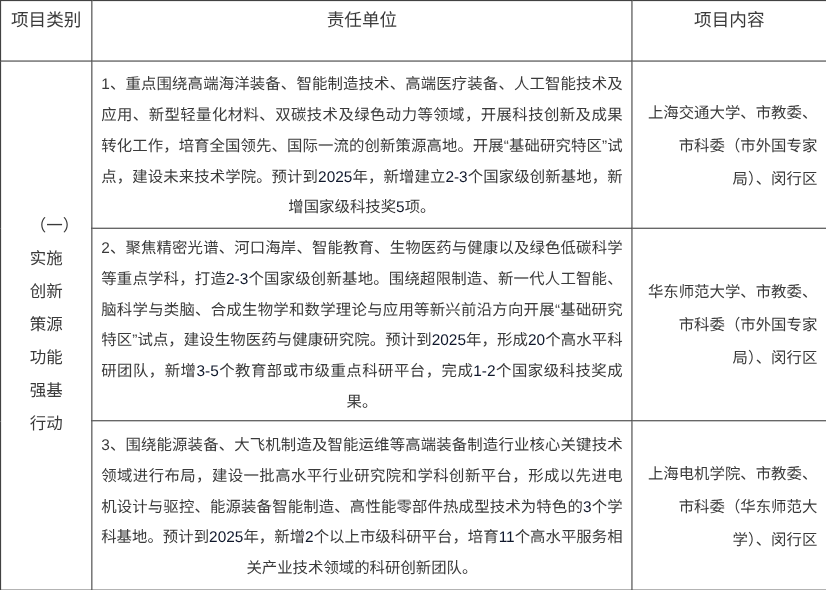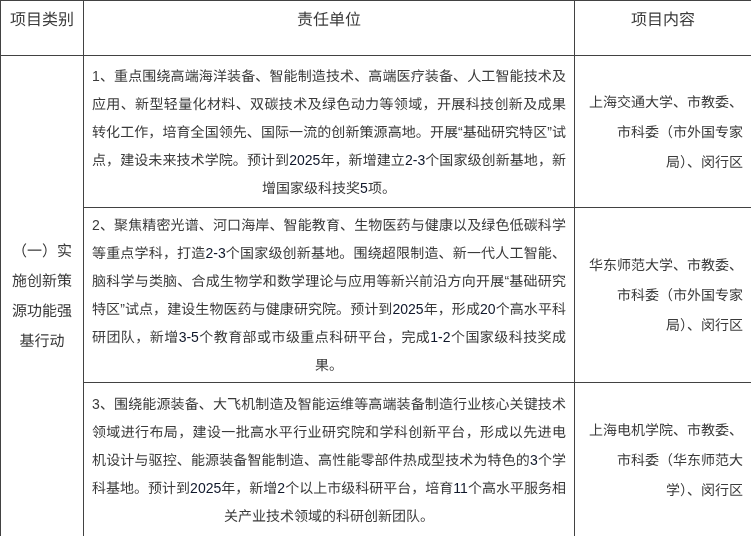--- a/index.html
+++ b/index.html
@@ -28,24 +28,24 @@
     text-align: center;
     font-weight: normal;
     font-size: 16px;
     padding: 9px 2px 0 2px;
     line-height: 20px;
   }
   
   td.cat-cell {
     width: 83px;
     vertical-align: middle;
-    text-align: center;
+    text-align: left;
     font-size: 15px;
     line-height: 30px;
-    padding: 0 10px;
+    padding: 0 26px;
   }
   
   td.content-cell {
     width: 491px;
     vertical-align: middle;
     font-size: 14px;
     line-height: 28px;
     padding: 2px 8px;
     text-align: justify;
     text-align-last: center;

